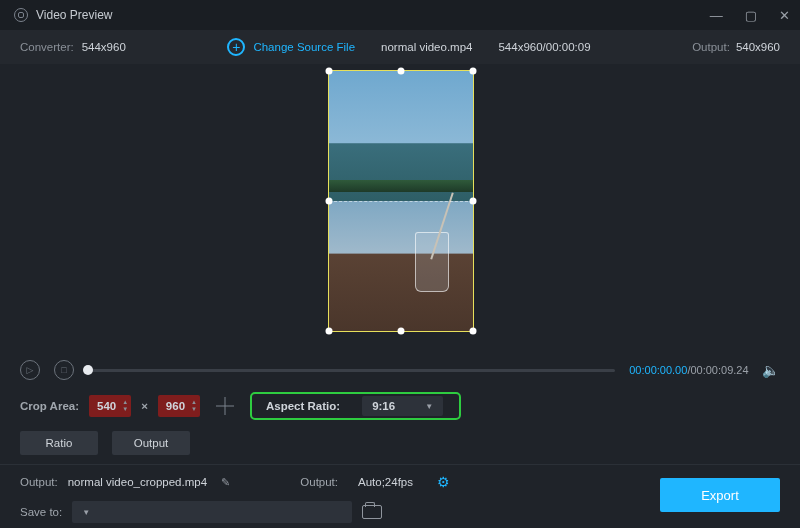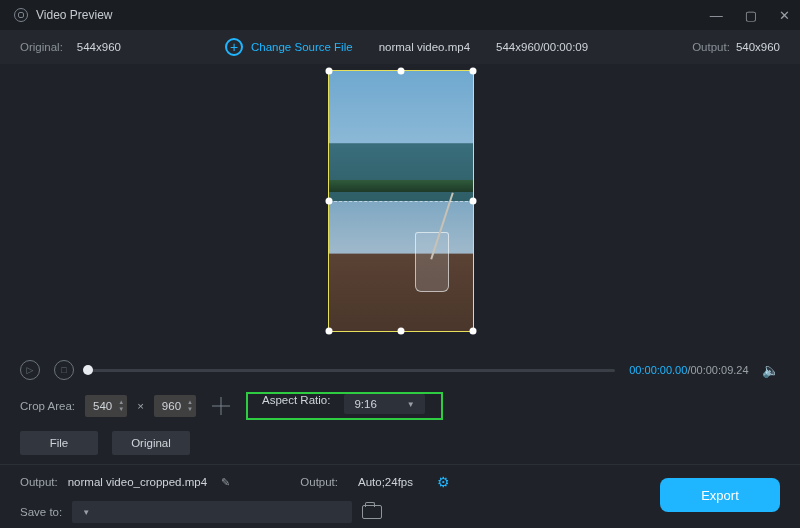--- a/index.html
+++ b/index.html
@@ -106,50 +106,51 @@
   .track .knob {
     position:absolute; left:0; top:50%; transform:translate(-50%,-50%);
     width:10px; height:10px; background:#e8ebef; border-radius:50%;
   }
   .time { font-size:11px; color:#9aa0a8; }
   .time .cur { color:#1fb6ff; }
   .vol-icon { color:#8f959d; font-size:14px; }
 
   .crop-row {
     height: 40px; display:flex; align-items:center;
-    padding: 0 20px; gap:10px; font-size:11.5px;
+    padding: 0 20px; gap:10px; font-size:11.5px;font-weight:bold;
   }
   .num-field {
     display:flex; align-items:center;
-    background:#404040; height:22px; padding:0 3px 0 8px;
+    background:#7f1d1d; height:22px; padding:0 3px 0 8px;
     border-radius:2px; color:#cfd4da;
   }
   .num-field .spin {
     display:flex; flex-direction:column; margin-left:6px;
     font-size:6px; color:#8a9098; line-height:7px;
   }
   .center-icon {
     width:18px; height:18px; position:relative; margin:0 6px;
   }
   .center-icon::before, .center-icon::after {
     content:""; position:absolute; background:#7b828c;
   }
   .center-icon::before { left:50%; top:0; bottom:0; width:1px; transform:translateX(-50%);}
   .center-icon::after  { top:50%; left:0; right:0; height:1px; transform:translateY(-50%);}
 
   .aspect-box {
-    display:flex; align-items:flex-start; gap:14px;
+    display:flex; align-items:center; gap:14px;
     height:28px; padding:0 16px 0 14px;
-    border:2px solid #2ecc40; border-radius:0;
+    border:2px solid #2ecc40; border-radius:5px;
     color:#cfd4da;
   }
   .aspect-box .dd {
     display:flex; align-items:center; gap:30px;
     background:#2d323a; height:20px; padding:0 10px; border-radius:2px;
     font-size:11.5px;
+    margin-left:8px;
   }
   .aspect-box .dd .caret { font-size:8px; color:#9aa0a8; }
 
   .btn-row {
     height:34px; display:flex; align-items:center;
     padding:0 20px; gap:14px;
   }
   .btn {
     min-width:78px; height:24px;
     background:#32373f; color:#cfd4da;
@@ -176,40 +177,40 @@
     position:relative;
   }
   .folder-icon::before {
     content:""; position:absolute; left:2px; top:-4px; width:8px; height:4px;
     border:1.5px solid #8f959d; border-bottom:none; border-radius:2px 2px 0 0;
   }
   .export-btn {
     position:absolute; right:20px; bottom:16px;
     width:120px; height:34px; background:#1fb6ff;
     color:#fff; display:flex; align-items:center; justify-content:center;
-    font-size:13px; border-radius:8px;
+    font-size:13px; border-radius:2px;
   }
   .pencil { font-size:11px; color:#8f959d; margin-left:4px; }
 </style>
 </head>
 <body>
 
 <div class="titlebar">
   <span class="app-icon"></span>
   <span class="title">Video Preview</span>
   <div class="win-controls">
     <span>—</span>
     <span>▢</span>
     <span>✕</span>
   </div>
 </div>
 
 <div class="infobar">
-  <span>Original:</span>
-  <span style="margin-left:14px;color:#cfd4da">544x960</span>
+  <span>Converter:</span>
+  <span style="margin-left:8px;color:#cfd4da">544x960</span>
   <div class="spacer"></div>
   <div class="change-source">
     <span class="plus-circle">+</span>
     <span>Change Source File</span>
   </div>
   <span class="meta">normal video.mp4</span>
   <span class="meta" style="margin:0">544x960/00:00:09</span>
   <div class="spacer"></div>
   <span>Output:</span>
   <span style="margin-left:6px;color:#cfd4da">540x960</span>
@@ -269,24 +270,24 @@
     <span>Aspect Ratio:</span>
     <div class="dd">
       <span>9:16</span>
       <span class="caret">▼</span>
     </div>
   </div>
 </div>
 
 <div class="btn-row">
   <div class="btn">
-      <span>File</span>
+      <span>Ratio</span>
     </div>
   <div class="btn">
-      <span>Original</span>
+      <span>Output</span>
     </div>
 </div>
 
 <div class="sep"></div>
 
 <div class="output-row">
   <span>Output:</span>
   <span style="color:#cfd4da">normal video_cropped.mp4</span>
   <span class="pencil">✎</span>
   <span style="margin-left:60px">Output:</span>

